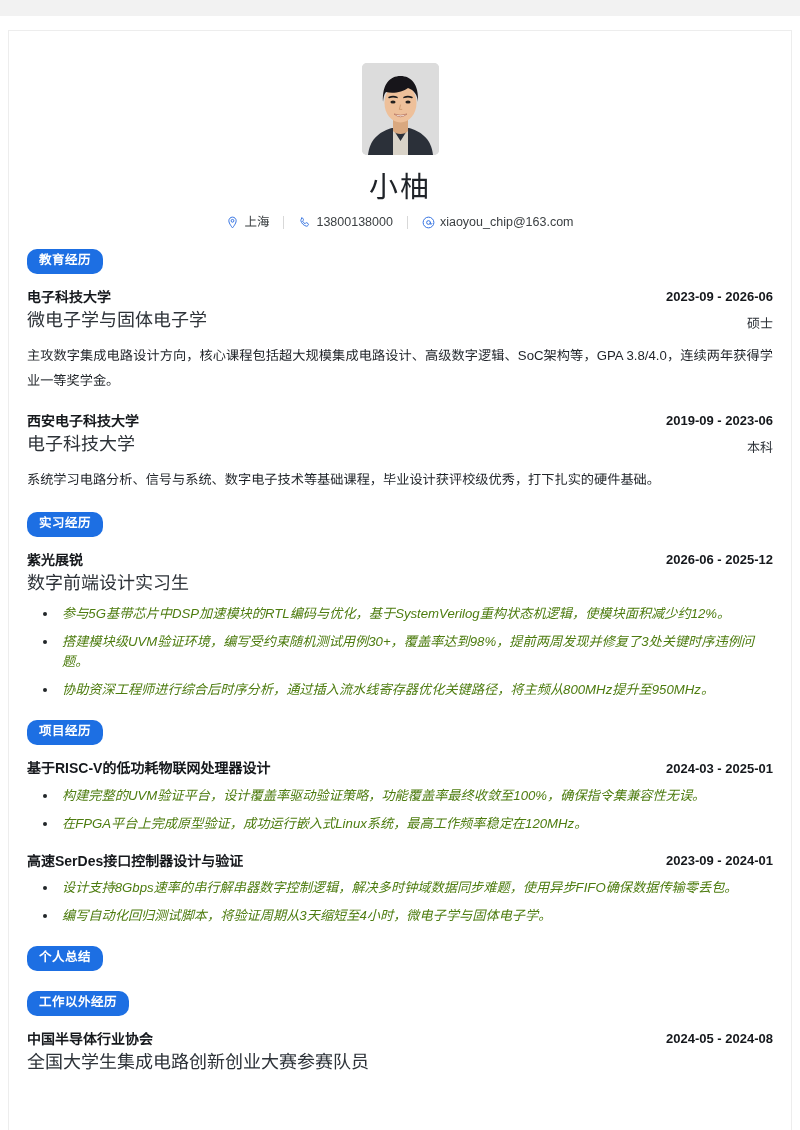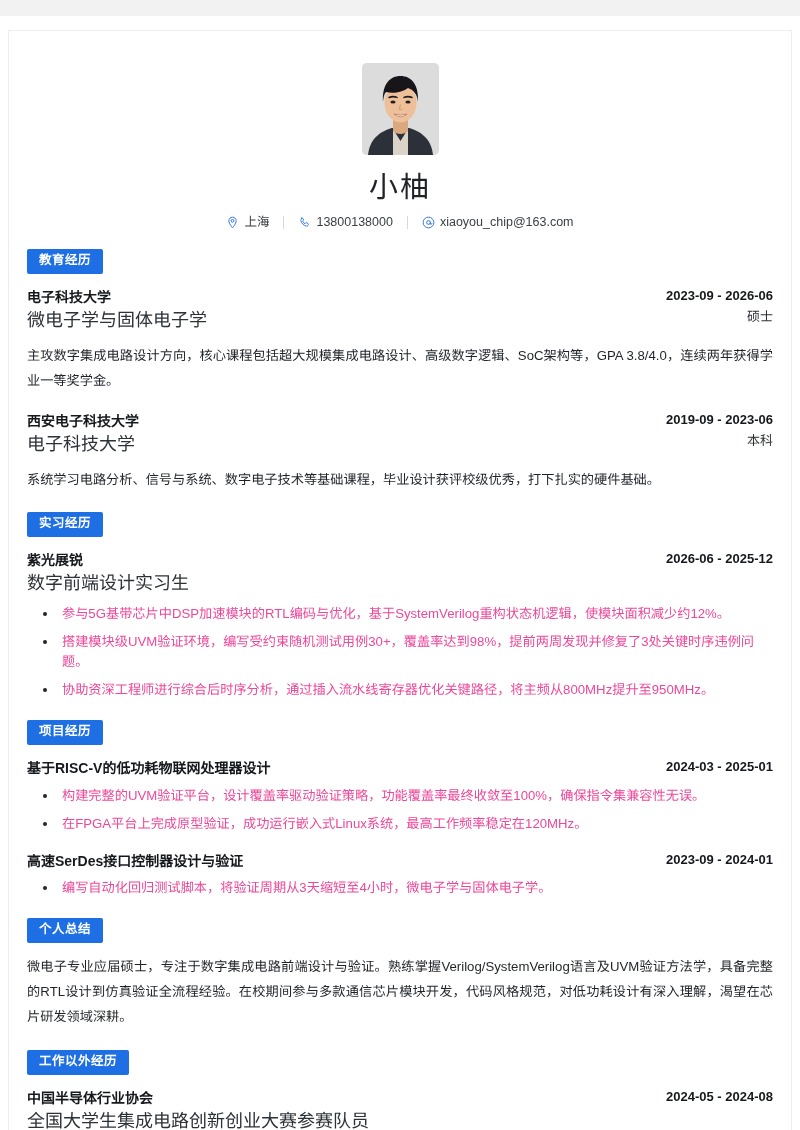--- a/index.html
+++ b/index.html
@@ -93,32 +93,32 @@
   
   .section { margin-top: 20px; }
   .sec-badge {
     display: inline-block;
     background: #1d6fe3;
     color: #ffffff;
     font-size: 12.5px;
     font-weight: 700;
     letter-spacing: 0.5px;
     padding: 5px 12px 6px 12px;
-    border-radius: 2px;
+    border-radius: 10px;
     line-height: 1.1;
   }
 
   
   .entry { margin-top: 13px; }
   .entry + .entry { margin-top: 17px; }
 
   .entry-line {
     display: flex;
     justify-content: space-between;
-    align-items: flex-start;
+    align-items: flex-end;
     gap: 8px;
   }
   .entry-title {
     font-size: 14px;
     font-weight: 700;
     color: #15181c;
     line-height: 1.45;
   }
   .entry-date {
     font-size: 13px;
@@ -152,23 +152,24 @@
 
   ul.bullets {
     list-style: none;
     margin: 6px 0 0 0;
     padding: 0;
   }
   ul.bullets li {
     position: relative;
     padding-left: 35px;
     font-size: 13.2px;
-    color: #ec4899;
+    color: #4d7c0f;
     line-height: 1.52;
     margin-top: 8px;
+    font-style: italic;
   }
   ul.bullets li:first-child { margin-top: 7px; }
   ul.bullets li::before {
     content: "";
     position: absolute;
     left: 16px;
     top: 8px;
     width: 4px;
     height: 4px;
     border-radius: 50%;
@@ -307,28 +308,28 @@
           <li>在FPGA平台上完成原型验证，成功运行嵌入式Linux系统，最高工作频率稳定在120MHz。</li>
         </ul>
       </div>
 
       <div class="entry">
         <div class="entry-line">
           <span class="entry-title">高速SerDes接口控制器设计与验证</span>
           <span class="entry-date">2023-09 - 2024-01</span>
         </div>
         <ul class="bullets">
+          <li>设计支持8Gbps速率的串行解串器数字控制逻辑，解决多时钟域数据同步难题，使用异步FIFO确保数据传输零丢包。</li>
           <li>编写自动化回归测试脚本，将验证周期从3天缩短至4小时，微电子学与固体电子学。</li>
         </ul>
       </div>
     </div>
 
     <div class="section">
       <span class="sec-badge">个人总结</span>
-      <div class="para tight">微电子专业应届硕士，专注于数字集成电路前端设计与验证。熟练掌握Verilog/SystemVerilog语言及UVM验证方法学，具备完整的RTL设计到仿真验证全流程经验。在校期间参与多款通信芯片模块开发，代码风格规范，对低功耗设计有深入理解，渴望在芯片研发领域深耕。</div>
     </div>
 
     <div class="section">
       <span class="sec-badge">工作以外经历</span>
 
       <div class="entry">
         <div class="entry-line">
           <span class="entry-title">中国半导体行业协会</span>
           <span class="entry-date">2024-05 - 2024-08</span>
         </div>

